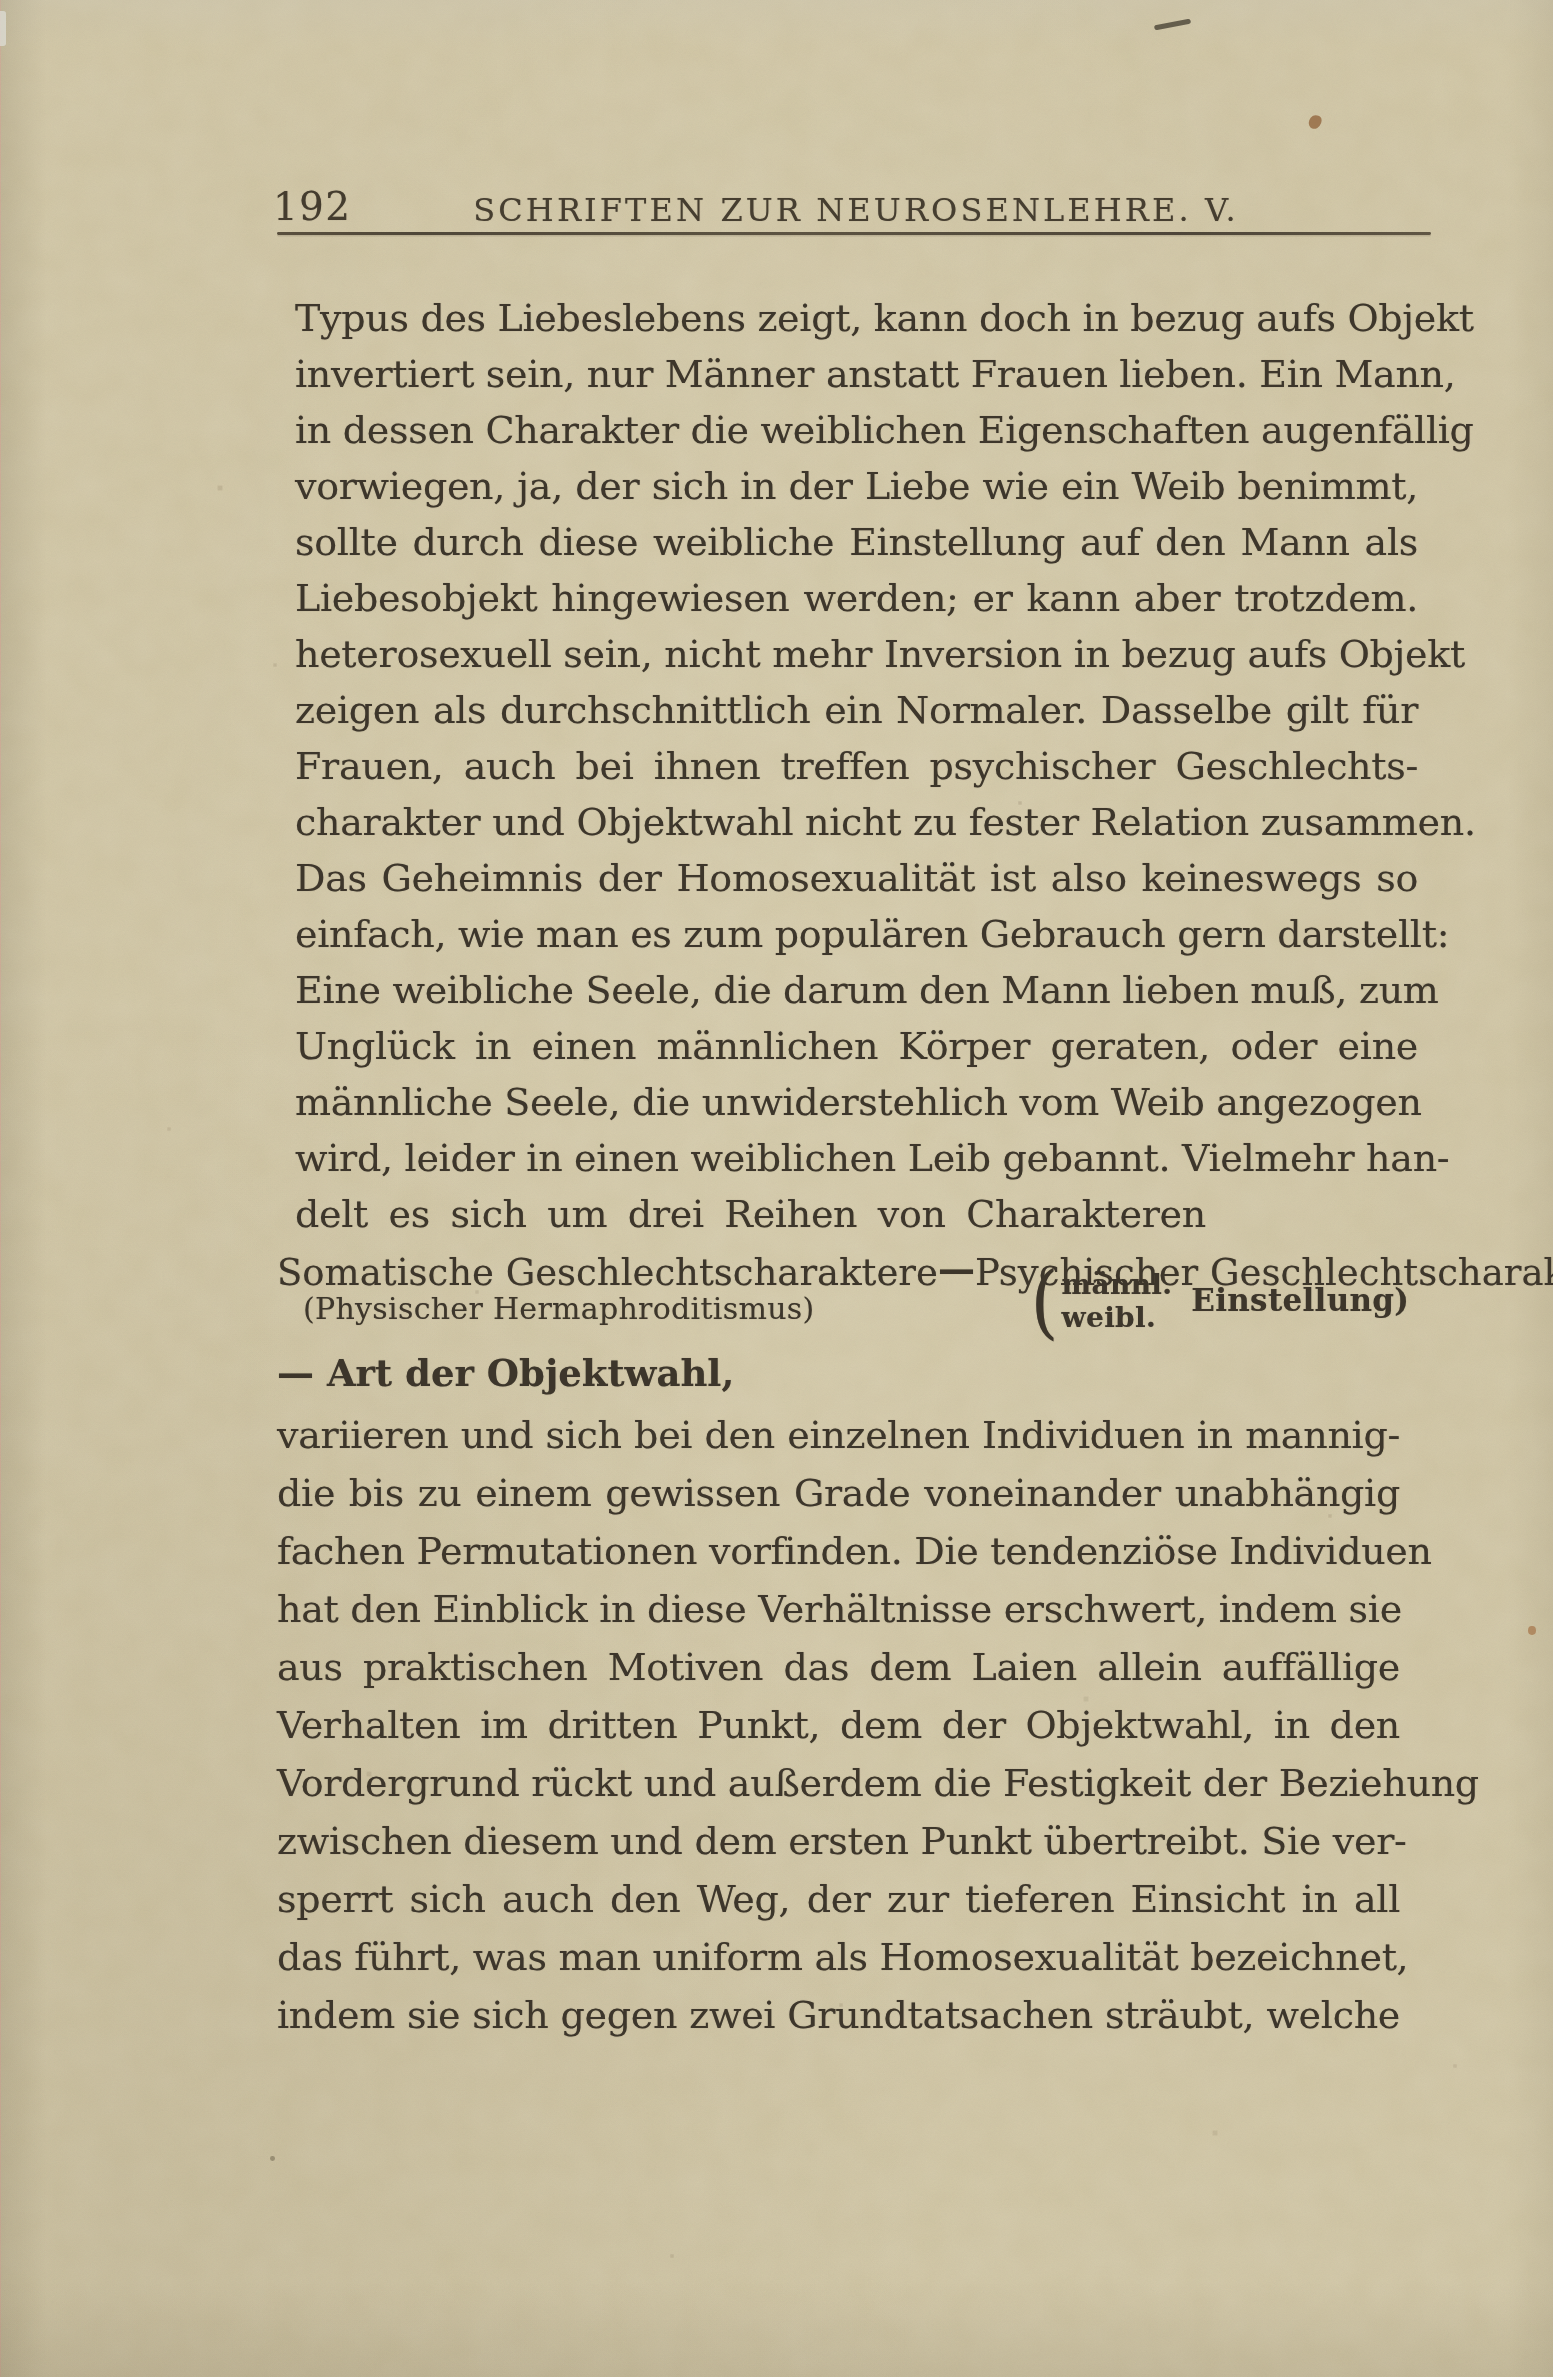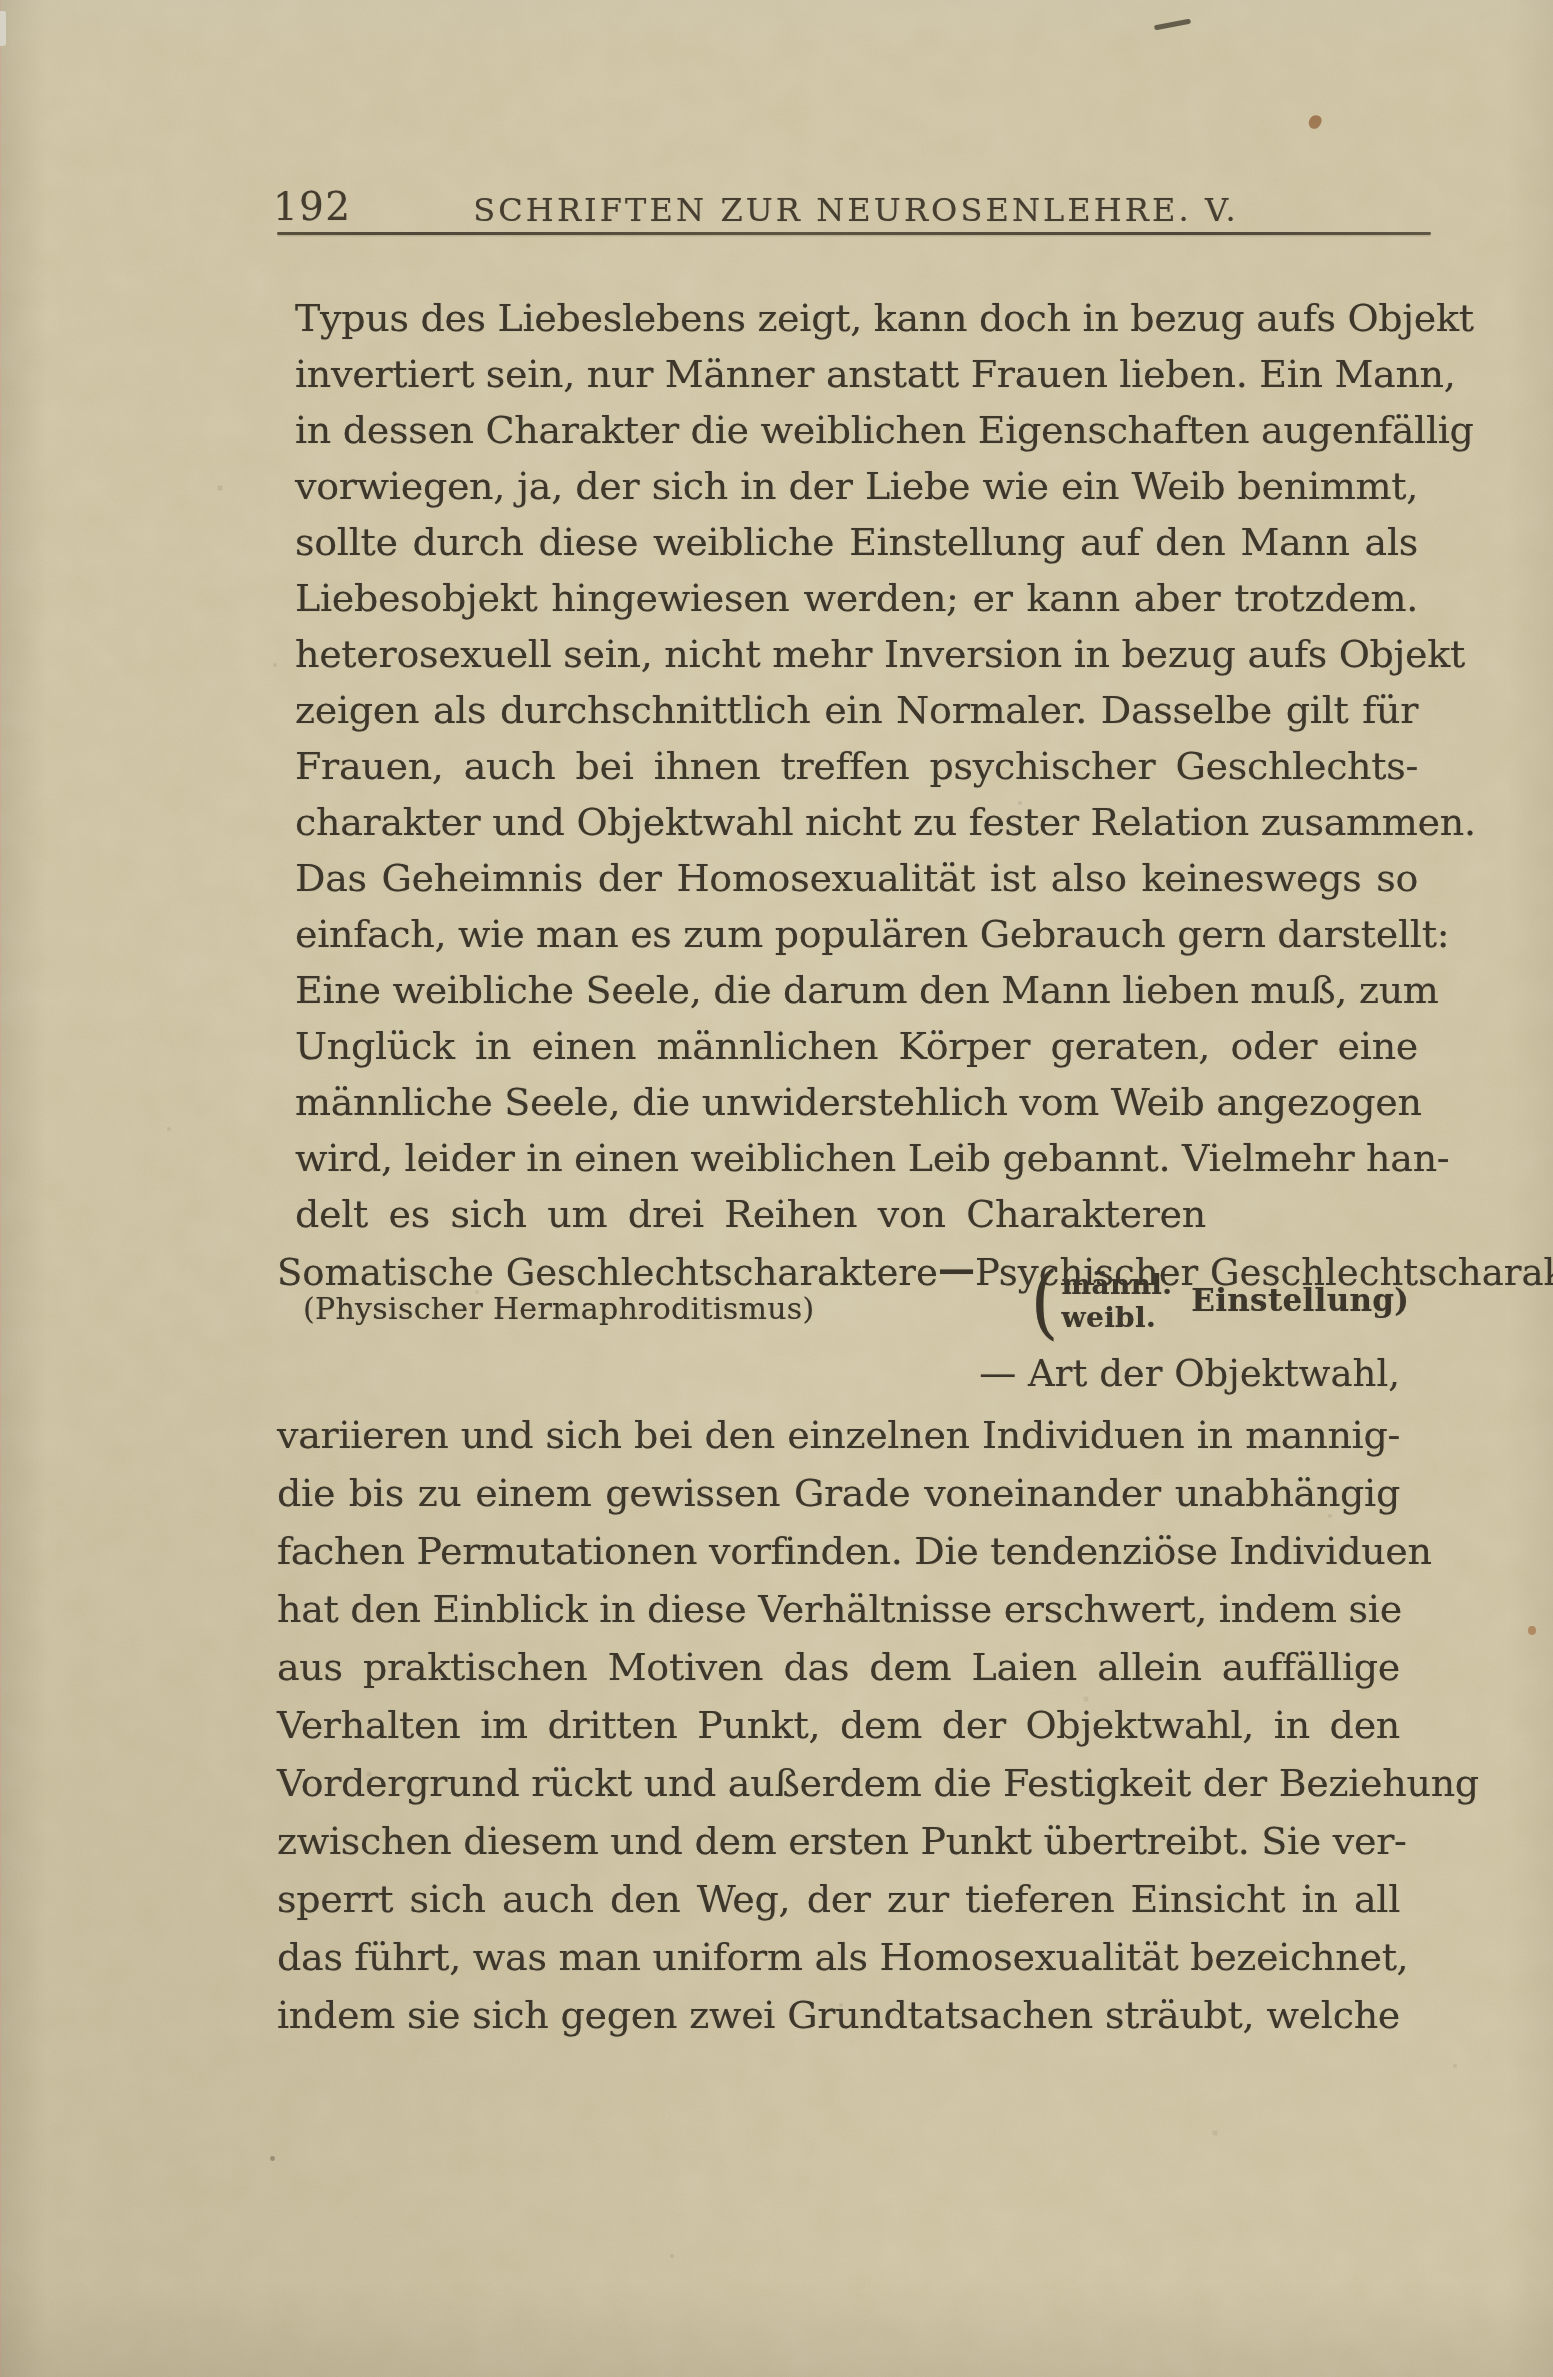--- a/index.html
+++ b/index.html
@@ -87,21 +87,21 @@
     color: #3d362b;
   }
   .stack { display: flex; flex-direction: column; margin-left: 1.4px; }
   .stack span { font-size: 28px; line-height: 33px; font-weight: bold; letter-spacing: 0.3px; }
   .einst {
     margin-left: 19px; font-size: 31px; font-weight: bold; letter-spacing: 0.3px;
     transform: translateY(-1.4px);
   }
   .drow3 {
     position: absolute; left: 0; top: 1353px; width: 1123px;
-    text-align: right; font-size: 37px; line-height: 41px;
+    text-align: left; font-size: 37px; line-height: 41px; font-weight: bold;
   }
 
   .speck { position: absolute; pointer-events: none; }
   .speck-slash {
     left: 1154px; top: 22px; width: 37px; height: 4.8px;
     background: #4a4336; border-radius: 2.7px; transform: rotate(-11deg); opacity: 0.8;
   }
   .speck-red {
     left: 1309px; top: 115px; width: 11.5px; height: 14.3px;
     background: #8a5a30; border-radius: 55% 40% 60% 50%; transform: rotate(20deg); opacity: 0.7;

